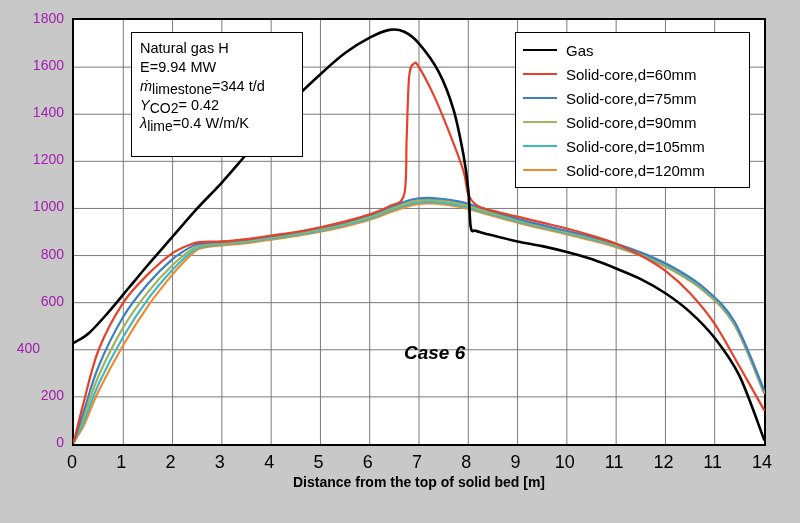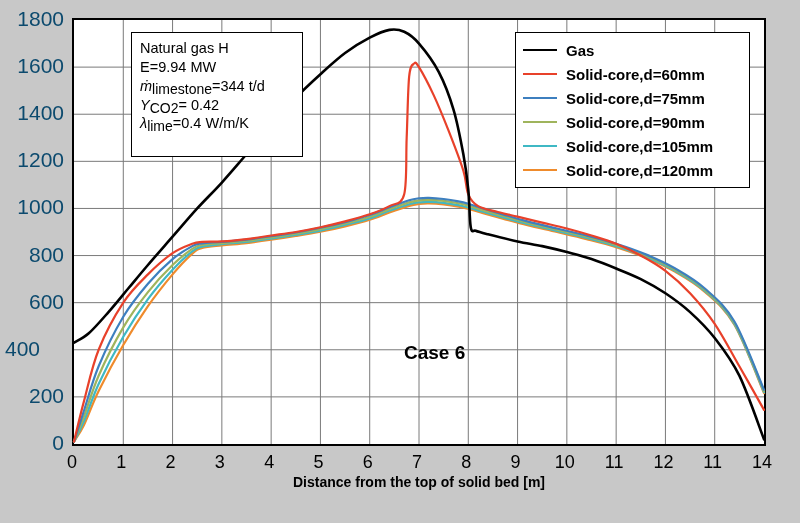--- a/index.html
+++ b/index.html
@@ -28,22 +28,22 @@
     font-size:14px;
     font-weight:bold;
     color:#000;
   }
 
   .ytick{
     position:absolute;
     right:704px;
     width:60px;
     text-align:right;
-    font-size:21px;
-    color:#0c4a6e;
+    font-size:14px;
+    color:#a21caf;
     line-height:1;
     transform:translateY(-50%);
   }
   .xtick{
     position:absolute;
     top:452px;
     width:40px;
     text-align:center;
     font-size:18px;
     color:#000;
@@ -71,32 +71,32 @@
   .legend-box{
     position:absolute;
     right:14px;top:12px;
     width:235px;
     background:#ffffff;
     border:1px solid #000;
     padding:5px 7px;
     box-sizing:border-box;
     font-size:15px;
     color:#000;
-    font-weight:bold;
   }
   .legend-row{display:flex;align-items:center;height:24px;}
   .legend-swatch{width:34px;height:0;border-top:2.5px solid #000;margin-right:9px;flex:none;}
   .legend-label{white-space:nowrap;}
 
   .case-label{
     position:absolute;
     left:330px;top:322px;
     font-size:19px;
     font-weight:bold;
     color:#000;
+    font-style:italic;
   }
 </style>
 </head>
 <body>
 
 <div id="root">
 
   <div class="x-axis-title">Distance from the top of solid bed [m]</div>
 
   <div id="yticks">

